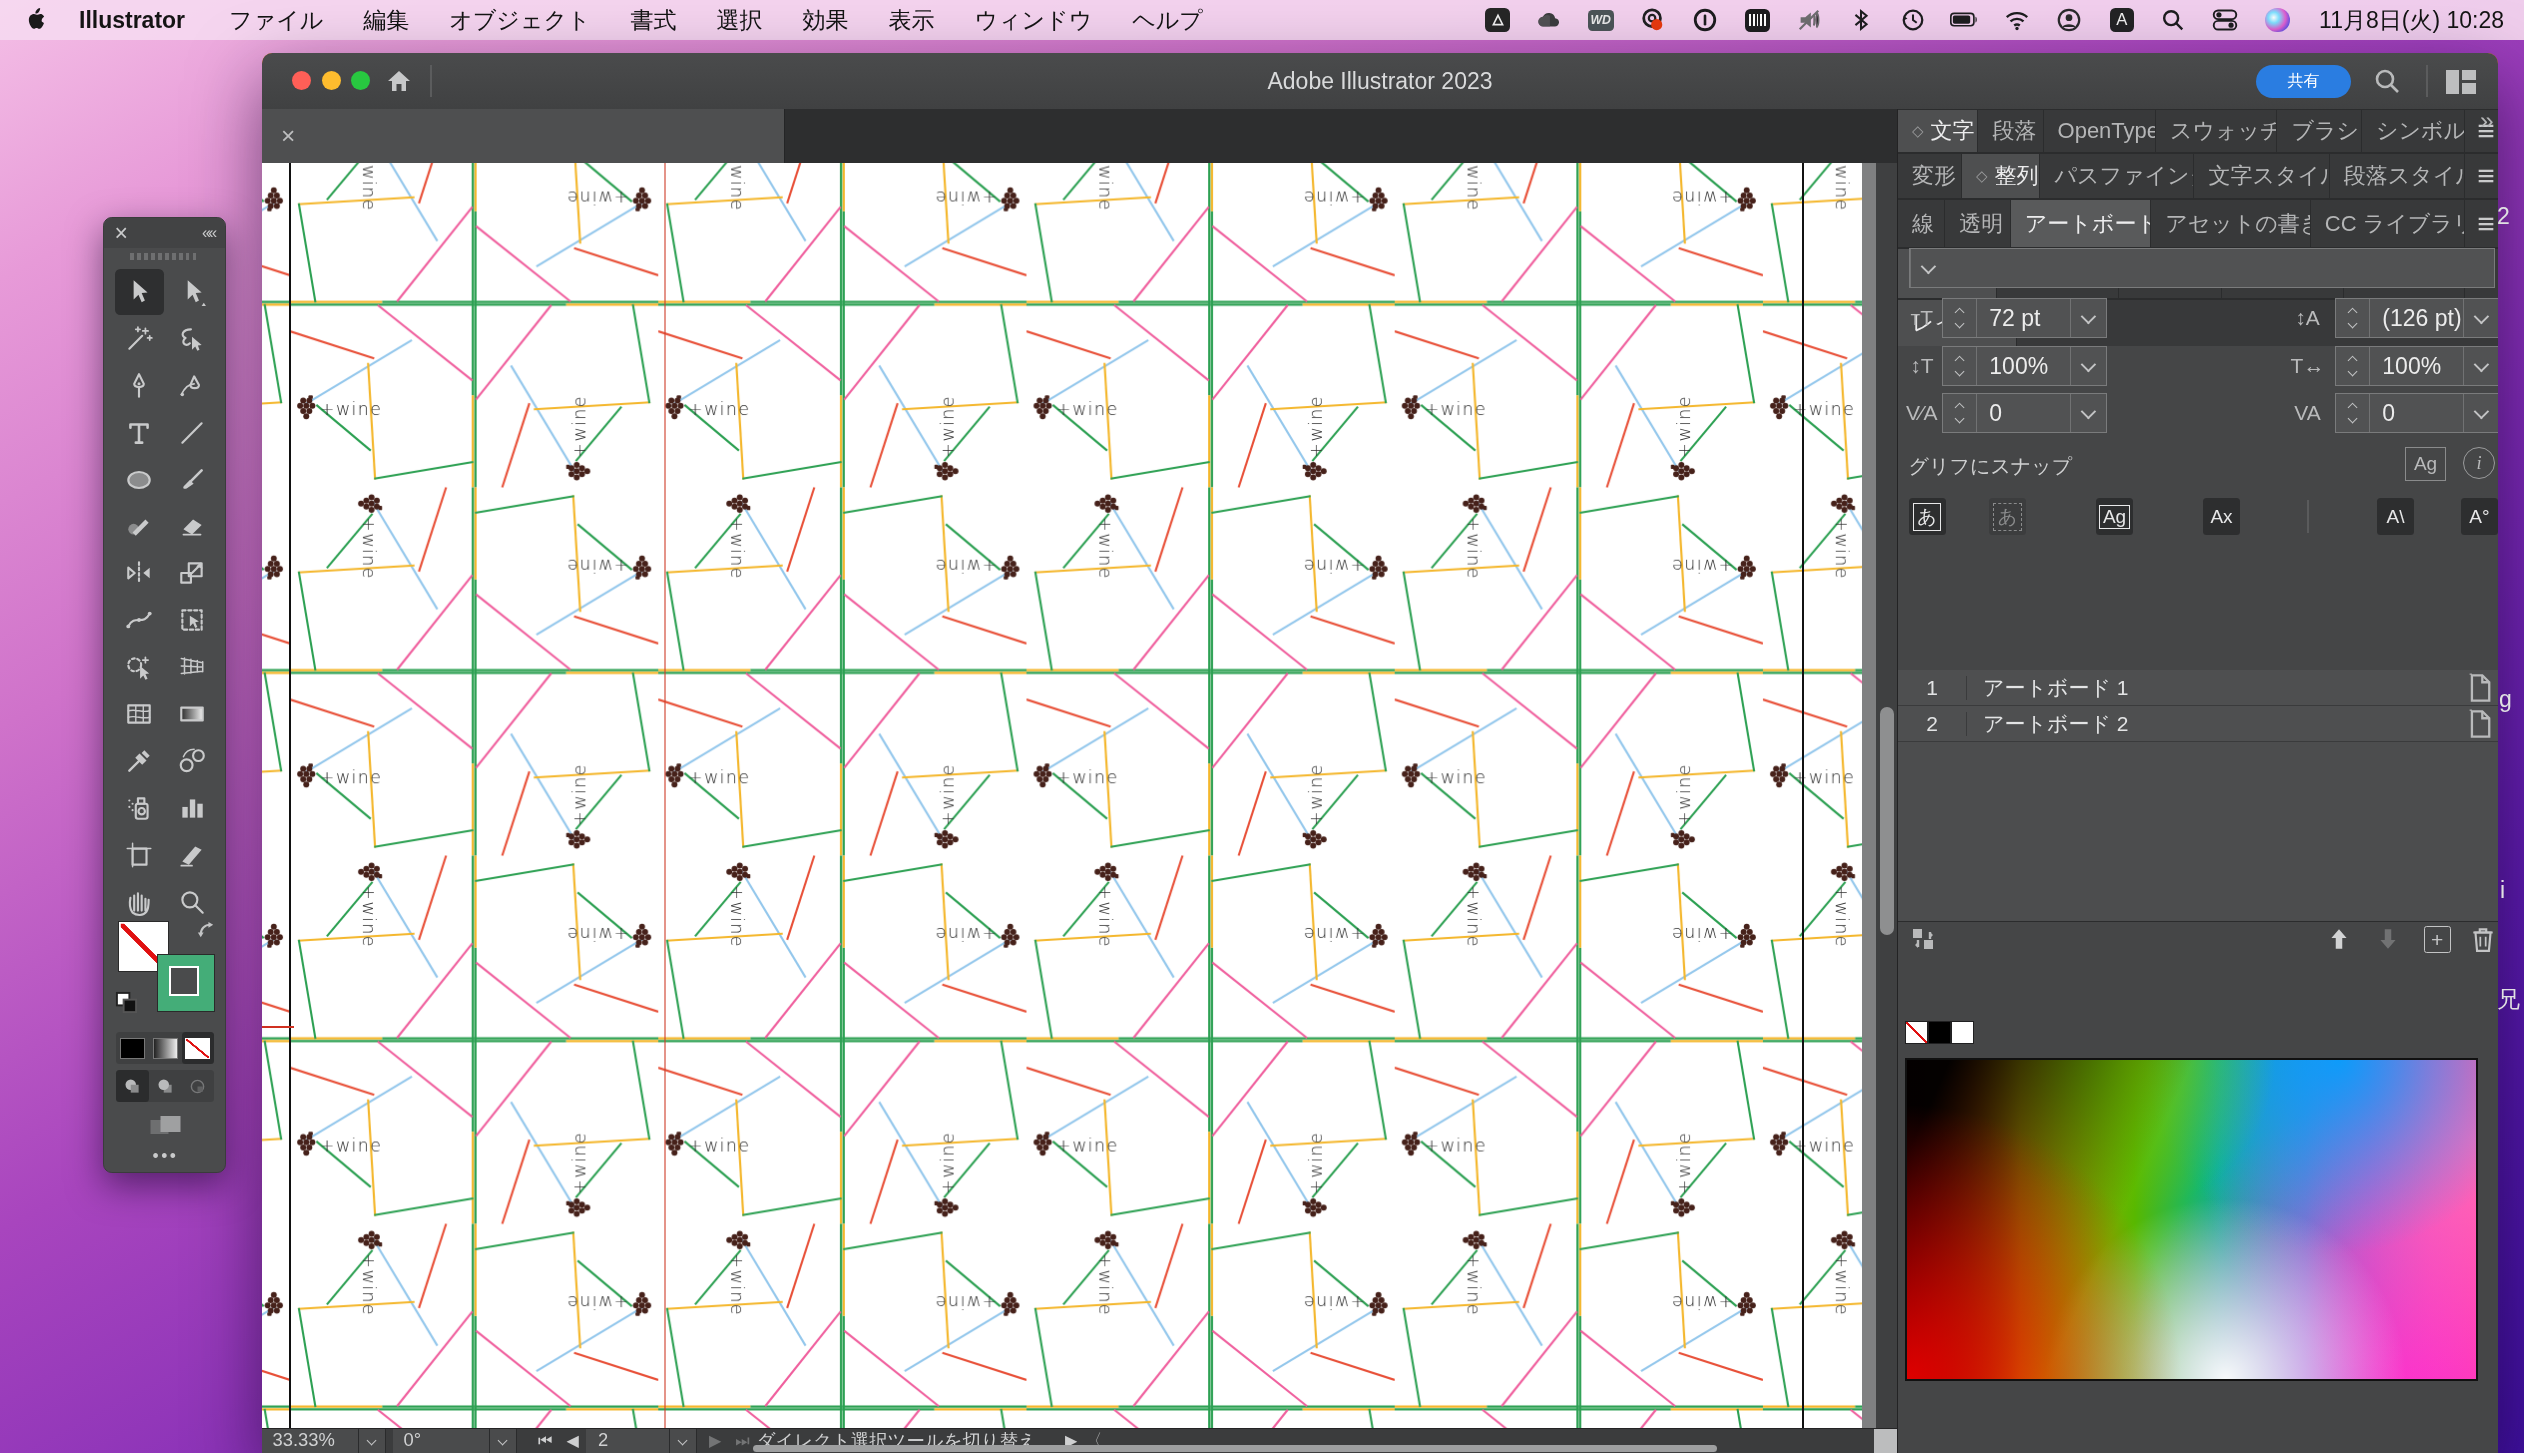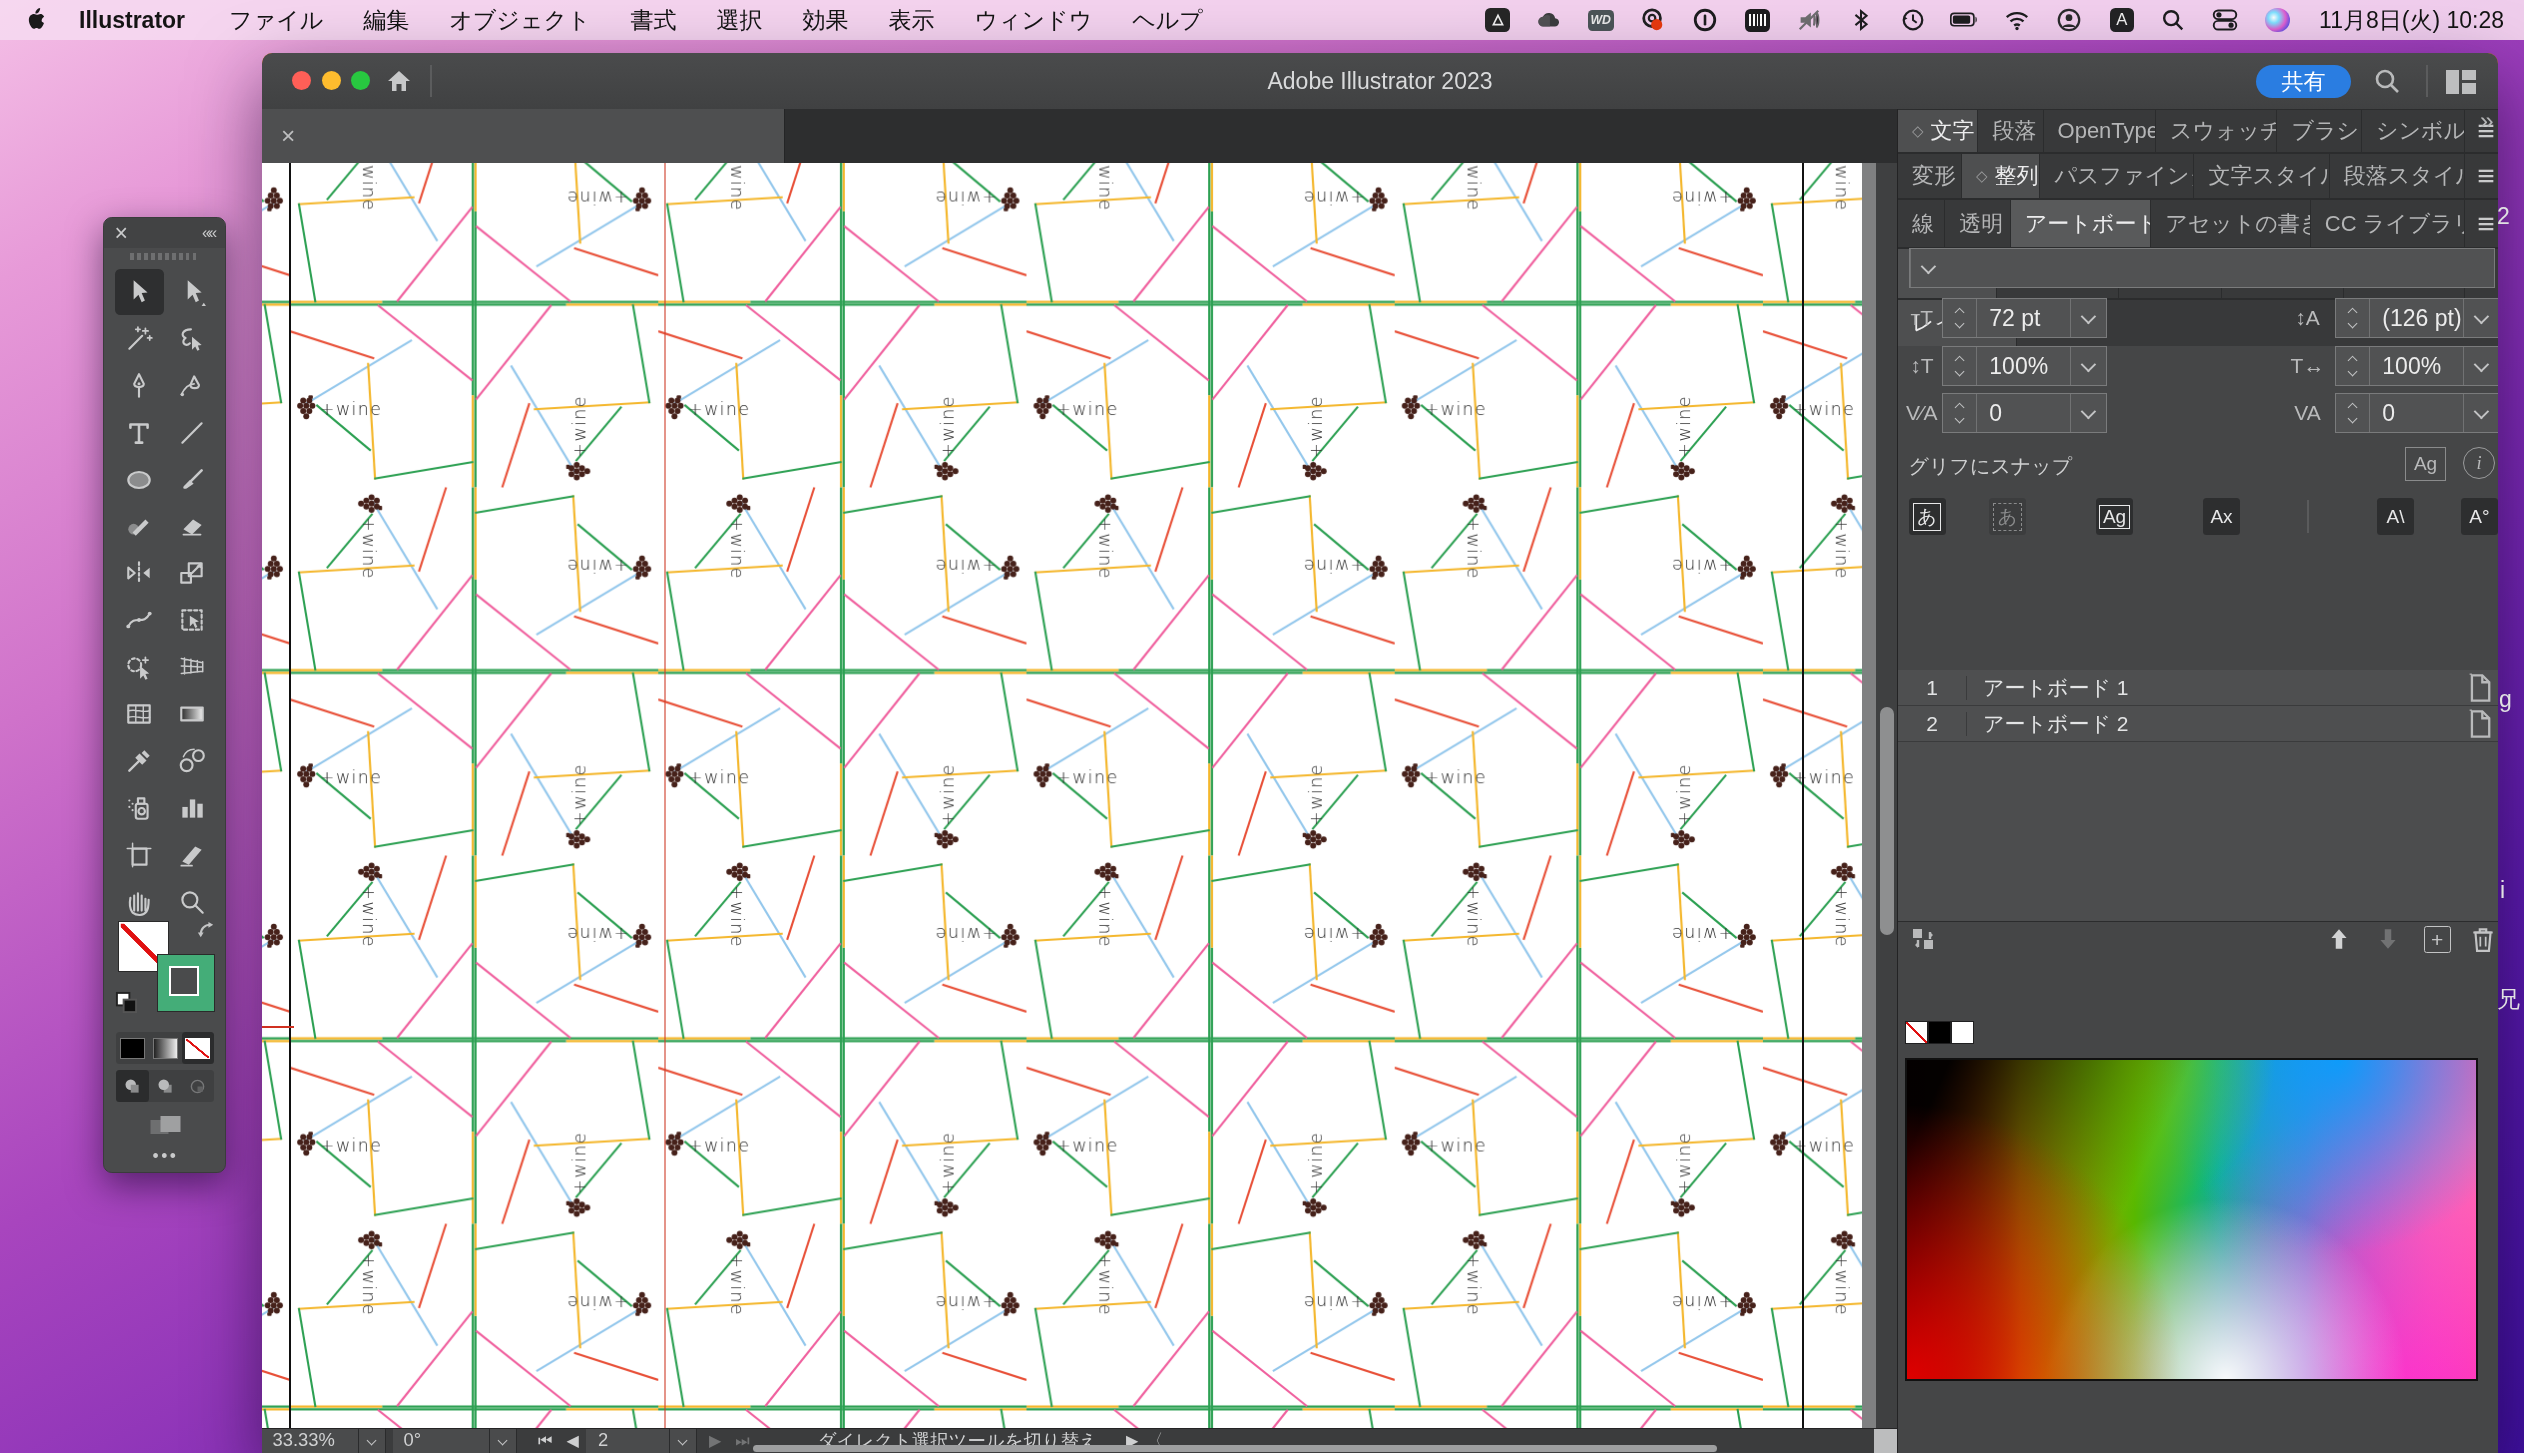--- a/index.html
+++ b/index.html
@@ -18,21 +18,21 @@
   #mb-right{margin-left:auto;display:flex;align-items:center;gap:24px}
   .sic{width:28px;height:28px;display:flex;align-items:center;justify-content:flex-end}
   .sic svg{width:26px;height:26px}
   .clock{font-size:23px;white-space:nowrap;margin-left:5.3px}
   
   #window{left:262px;top:53px;width:2236px;height:1401px;border-radius:10.5px 10.5px 0 0;overflow:hidden;
     box-shadow:0 26px 70px rgba(20,0,40,.55);background:#f97316}
   #titlebar{left:0;top:0;width:100%;height:56px;background:linear-gradient(#4a4b4c,#404142);border-bottom:0.9px solid #2a2b2c}
   .tl{width:19px;height:19px;border-radius:50%;top:18.4px}
   #wtitle{top:0;height:56px;left:0;right:0;display:flex;align-items:center;justify-content:center;color:#d9dadb;font-size:23px}
-  #sharebtn{top:12.3px;width:95px;height:33px;border-radius:16.7px;background:#2a7de1;color:#fff;font-size:22px;
+  #sharebtn{top:12.3px;width:95px;height:33px;border-radius:16.7px;background:#2a7de1;color:#fff;font-size:16px;
     display:flex;align-items:center;justify-content:center}
   #content{left:0;top:56px;width:2244px;height:1345px}
   
   #tabstrip{left:0;top:0;width:1635px;height:54px;background:#2d2e2f;border-bottom:0.9px solid #232425}
   #doctab{left:0;top:0;width:523px;height:54px;background:#4e4f50;border-right:0.9px solid #242526;
     display:flex;align-items:center;gap:17.5px;padding:0 19px;box-sizing:border-box;color:#d6d7d8;font-size:22px;white-space:nowrap}
   #doctab .x{color:#bdbebf;font-size:24.5px}
   
   #canvascol{left:0;top:54px;width:1635px;height:1290px;background:#fff;overflow:hidden}
   #statusbar{left:0;bottom:0;width:1635px;height:24.5px;background:#3b3c3d;border-top:0.9px solid #242425;
@@ -334,21 +334,21 @@
         <span class="navarrow" style="margin-left:14px">⏮</span>
         <span class="navarrow">◀</span>
         <div class="sfld" style="width:110px">
           <span style="padding-left:12.3px">2</span>
           <span class="schv" style="margin-left:auto">
               <span class="cds"></span>
             </span>
         </div>
         <span class="navarrow dim" style="margin-left:5.3px">▶</span>
         <span class="navarrow dim">⏭</span>
-        <span style="margin-left:61px">ダイレクト選択ツールを切り替え</span>
+        <span style="">ダイレクト選択ツールを切り替え</span>
         <span class="navarrow" style="margin-left:21px">▶</span>
         <span style="color:#9a9b9c">〈</span>
         <div class="a" style="right:0;top:0;width:23px;height:24.5px;background:#bcbdbe"></div>
       </div>
 
       <div class="a" style="left:491px;top:1282px;width:964px;height:7px;background:#9e9fa0;border-radius:3.5px"></div>
     </div>
 
     <div id="dock" class="a">
       <div class="a" style="right:12.3px;top:-1.8px;color:#b5b6b7;font-size:24.5px">»</div>

